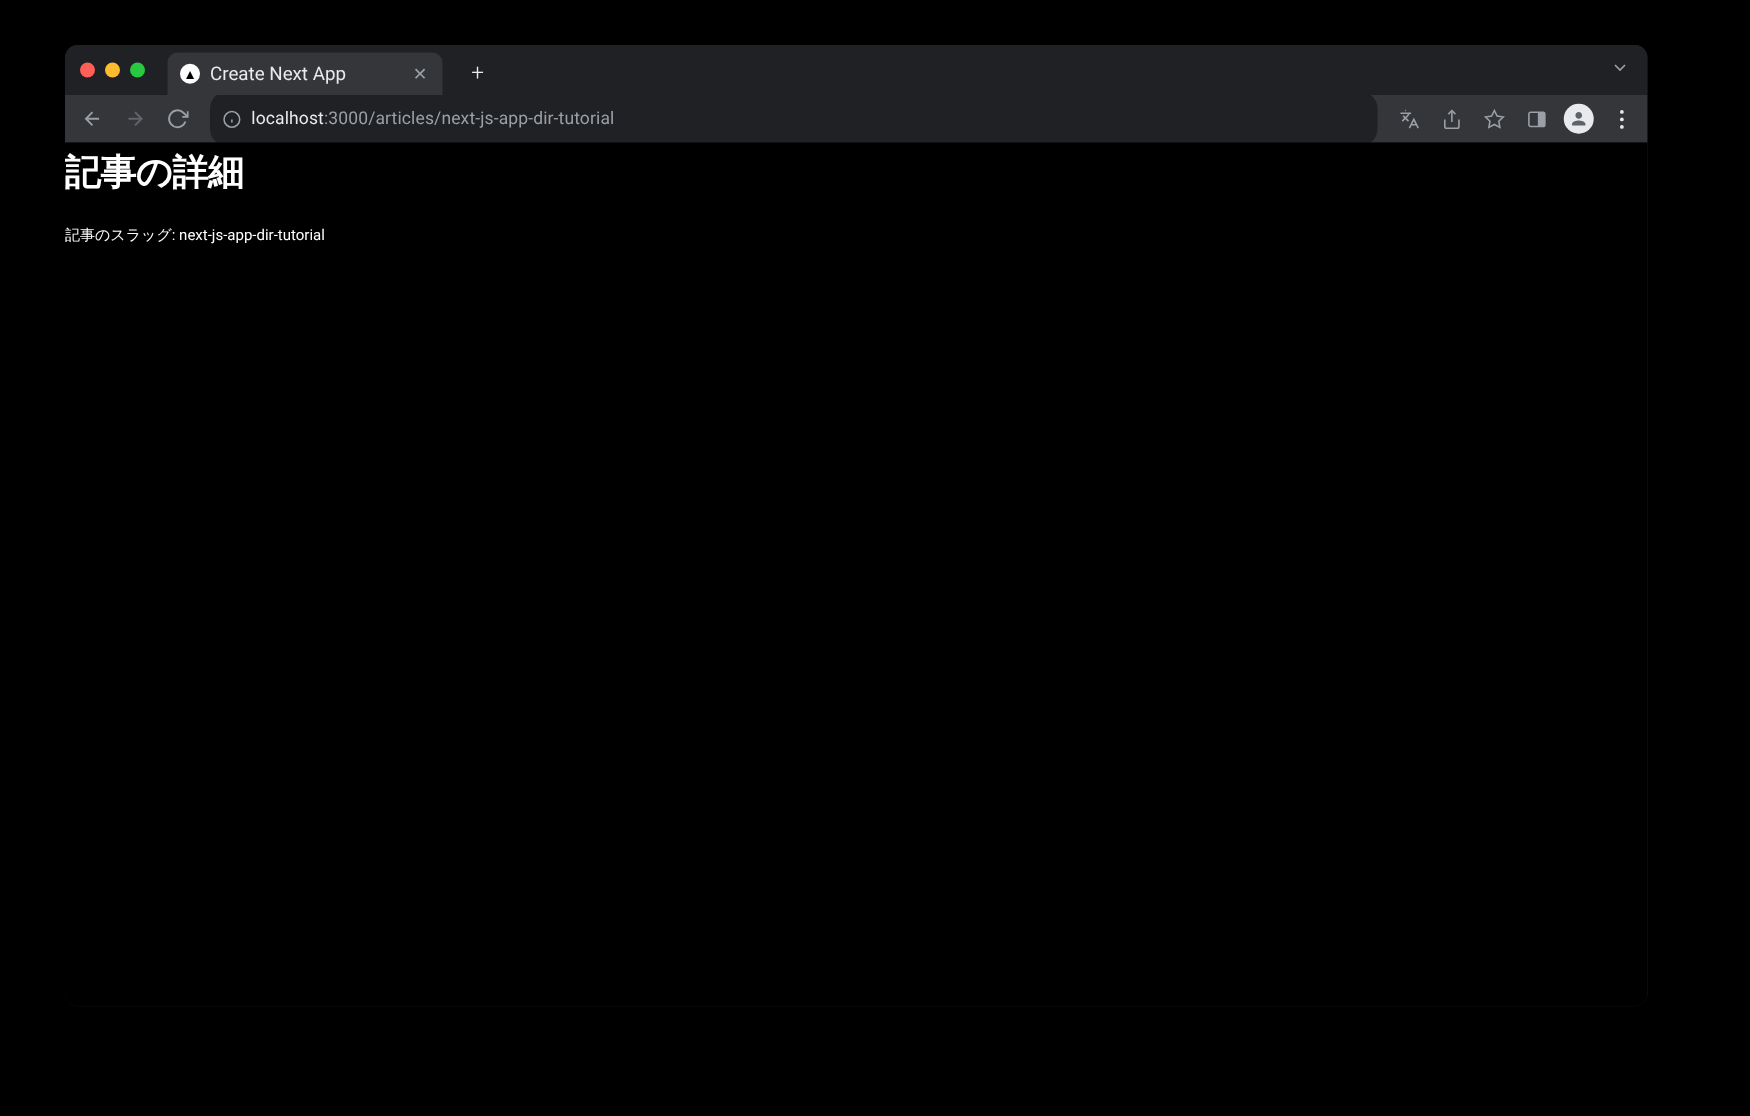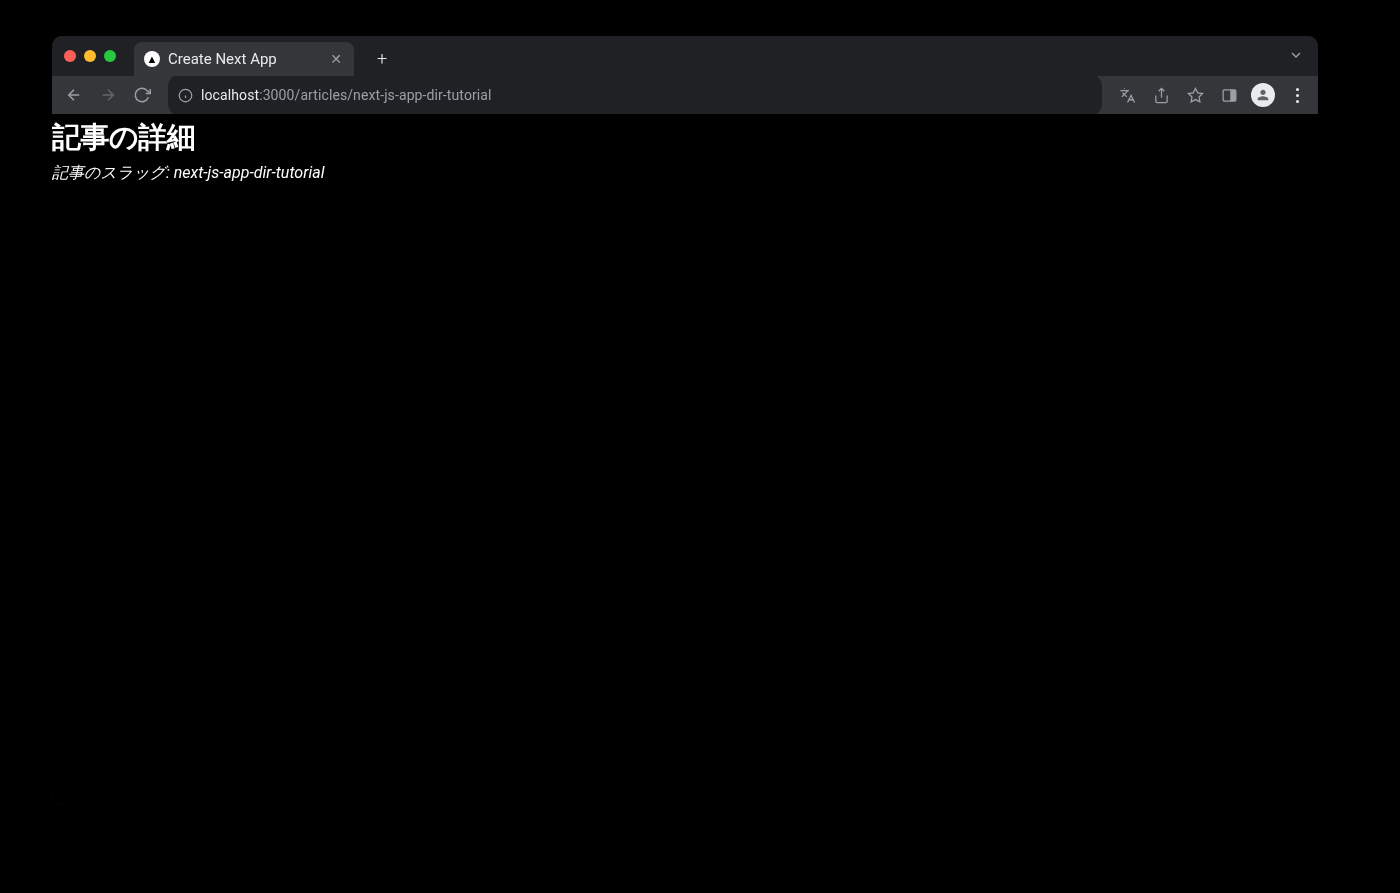--- a/index.html
+++ b/index.html
@@ -190,27 +190,26 @@
     
     .viewport {
       flex: 1;
       background: #000;
       padding: 4px 0 0 0;
       color: #fff;
     }
     .page-heading {
       font-size: 29px;
       font-weight: 800;
-      margin: 0 0 5px 0;
+      margin: 0 0 22px 0;
       letter-spacing: -0.5px;
     }
     .page-text {
-      font-size: 16px;
+      font-size: 12px;
       font-weight: 400;
-      font-style: italic;
     }
   </style>
 </head>
 <body>
 
 <div class="browser-window">
 
   <div class="titlebar">
     <div class="traffic-lights">
       <div class="traffic-light tl-close"></div>

